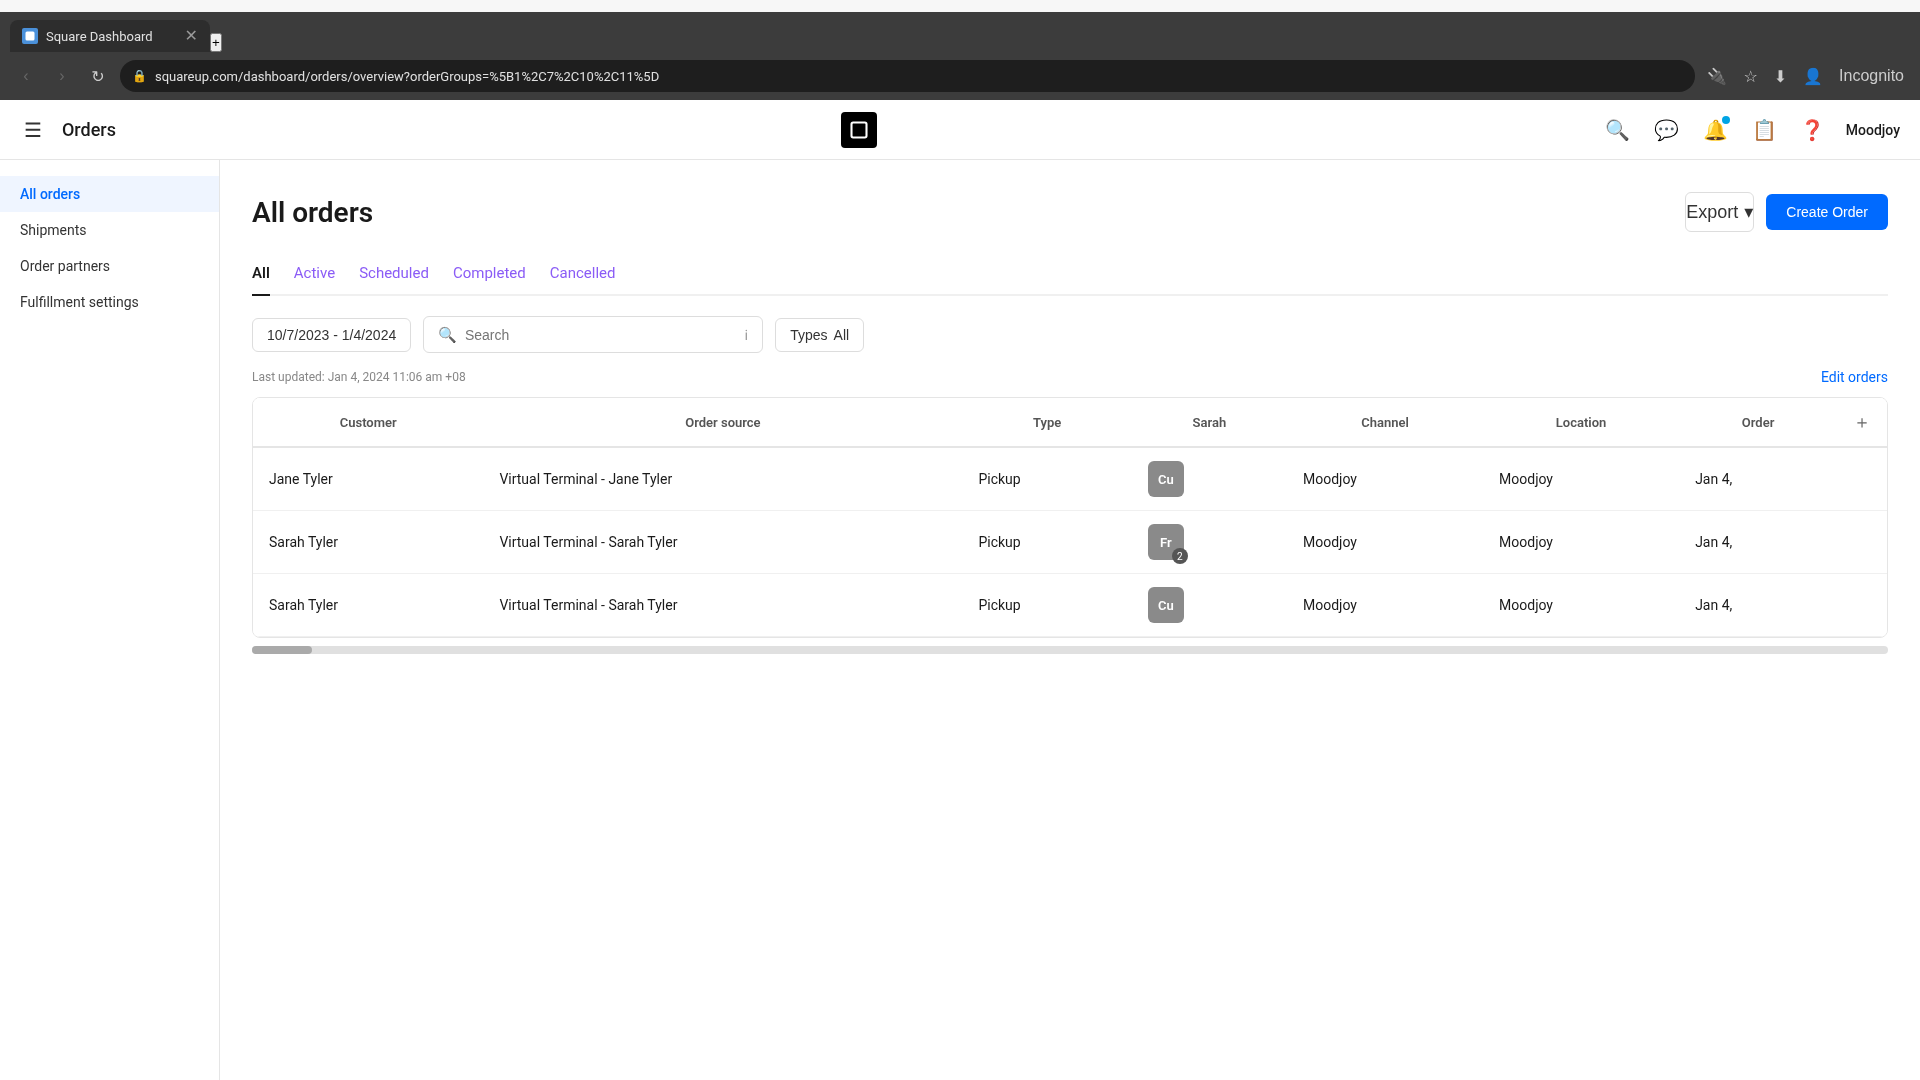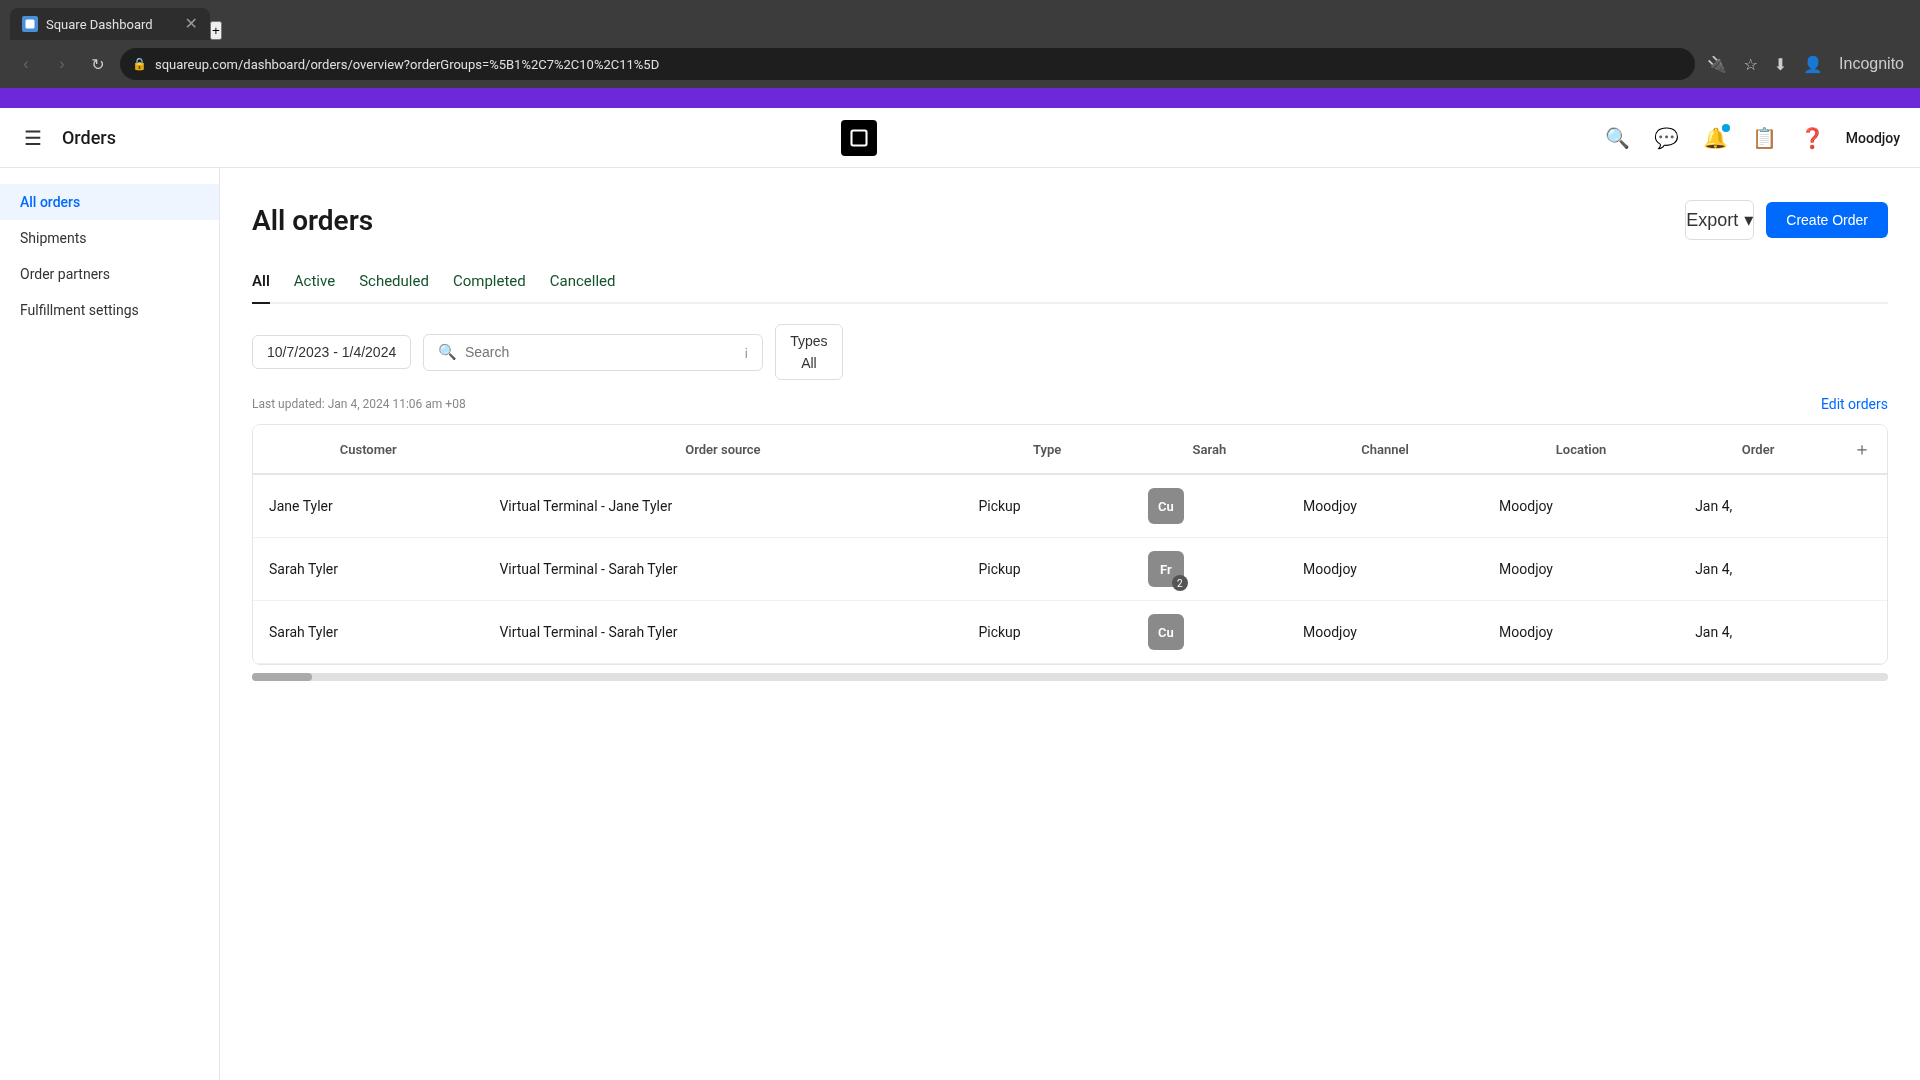--- a/index.html
+++ b/index.html
@@ -1,19 +1,19 @@
 <!DOCTYPE html>
 <html><head>
   <meta charset="utf-8">
   <style>
     * { margin: 0; padding: 0; box-sizing: border-box; }
     body { font-family: -apple-system, BlinkMacSystemFont, 'Segoe UI', Roboto, sans-serif; background: #f7f7f7; color: #1a1a1a; font-size: 14px; overflow: hidden; }
 
     
-    .browser-chrome { background: #6d28d9; height: 108px; }
+    .browser-chrome { background: #fef9c3; height: 88px; margin-top: 12px; }
     .browser-tabs { background: #3c3c3c; height: 40px; display: flex; align-items: flex-end; padding: 0 10px; }
     .browser-tab { background: #2d2d2d; color: #e0e0e0; height: 32px; padding: 0 12px; display: flex; align-items: center; gap: 8px; border-radius: 8px 8px 0 0; font-size: 13px; min-width: 200px; }
     .browser-tab .tab-favicon { width: 16px; height: 16px; background: #4a90d9; border-radius: 2px; display: flex; align-items: center; justify-content: center; }
     .browser-tab .tab-close { margin-left: auto; color: #999; cursor: pointer; font-size: 16px; line-height: 1; }
     .browser-nav { background: #3c3c3c; height: 48px; display: flex; align-items: center; padding: 0 12px; gap: 8px; }
     .nav-btn { background: none; border: none; color: #ccc; font-size: 16px; cursor: pointer; padding: 4px; width: 28px; height: 28px; display: flex; align-items: center; justify-content: center; border-radius: 50%; }
     .nav-btn.disabled { color: #666; }
     .address-bar { flex: 1; background: #1e1e1e; border-radius: 20px; height: 32px; display: flex; align-items: center; padding: 0 12px; color: #e0e0e0; font-size: 13px; gap: 8px; }
     .address-bar .lock-icon { color: #999; font-size: 12px; }
     .nav-icons { display: flex; gap: 8px; align-items: center; }
@@ -42,31 +42,31 @@
     
     .content { flex: 1; padding: 32px 32px 0 32px; overflow: hidden; background: #fff; }
     .page-header { display: flex; align-items: center; justify-content: space-between; margin-bottom: 24px; }
     .page-title { font-size: 28px; font-weight: 600; color: #1a1a1a; }
     .header-actions { display: flex; gap: 12px; align-items: center; }
     .export-btn { border: 1px solid #ddd; background: #fff; padding: 8px 0; border-radius: 6px; font-size: 18px; cursor: pointer; display: flex; align-items: center; gap: 6px; color: #333; }
     .create-order-btn { background: #006aff; color: #fff; border: none; padding: 10px 20px; border-radius: 6px; font-size: 14px; font-weight: 500; cursor: pointer; }
 
     
     .tabs { display: flex; gap: 24px; margin-bottom: 20px; border-bottom: 2px solid #f0f0f0; }
-    .tab { padding: 8px 0 12px; font-size: 15px; color: #14532d; cursor: pointer; border-bottom: 2px solid transparent; margin-bottom: -2px; }
+    .tab { padding: 8px 0 12px; font-size: 15px; color: #8b5cf6; cursor: pointer; border-bottom: 2px solid transparent; margin-bottom: -2px; }
     .tab.active { color: #1a1a1a; font-weight: 600; border-bottom-color: #1a1a1a; }
 
     
     .filters { display: flex; gap: 12px; margin-bottom: 16px; align-items: center; }
     .date-filter { border: 1px solid #ddd; background: #fff; padding: 8px 14px; border-radius: 6px; font-size: 14px; cursor: pointer; color: #333; }
     .search-filter { border: 1px solid #ddd; background: #fff; padding: 8px 14px; border-radius: 6px; font-size: 14px; display: flex; align-items: center; gap: 8px; flex: 1; max-width: 340px; }
     .search-filter input { border: none; outline: none; font-size: 14px; color: #737373; width: 100%; background: transparent; }
     .search-icon { color: #999; font-size: 15px; }
     .info-icon { color: #999; font-size: 14px; cursor: pointer; }
-    .type-filter { border: 1px solid #ddd; background: #fff; padding: 8px 14px; border-radius: 6px; font-size: 14px; cursor: pointer; color: #333; display: flex; align-items: center; gap: 6px; flex-direction: column; }
+    .type-filter { border: 1px solid #ddd; background: #fff; padding: 8px 14px; border-radius: 6px; font-size: 14px; cursor: pointer; color: #333; display: flex; align-items: center; gap: 6px; }
 
     
     .status-bar { display: flex; justify-content: space-between; align-items: center; margin-bottom: 12px; }
     .last-updated { font-size: 12px; color: #888; }
     .edit-orders-link { font-size: 14px; color: #006aff; cursor: pointer; text-decoration: none; }
 
     
     .table-container { overflow: auto; border: 1px solid #e5e5e5; border-radius: 8px; position: relative; }
     table { width: 100%; border-collapse: collapse; background: #fff; }
     thead tr { border-bottom: 2px solid #e5e5e5; }

